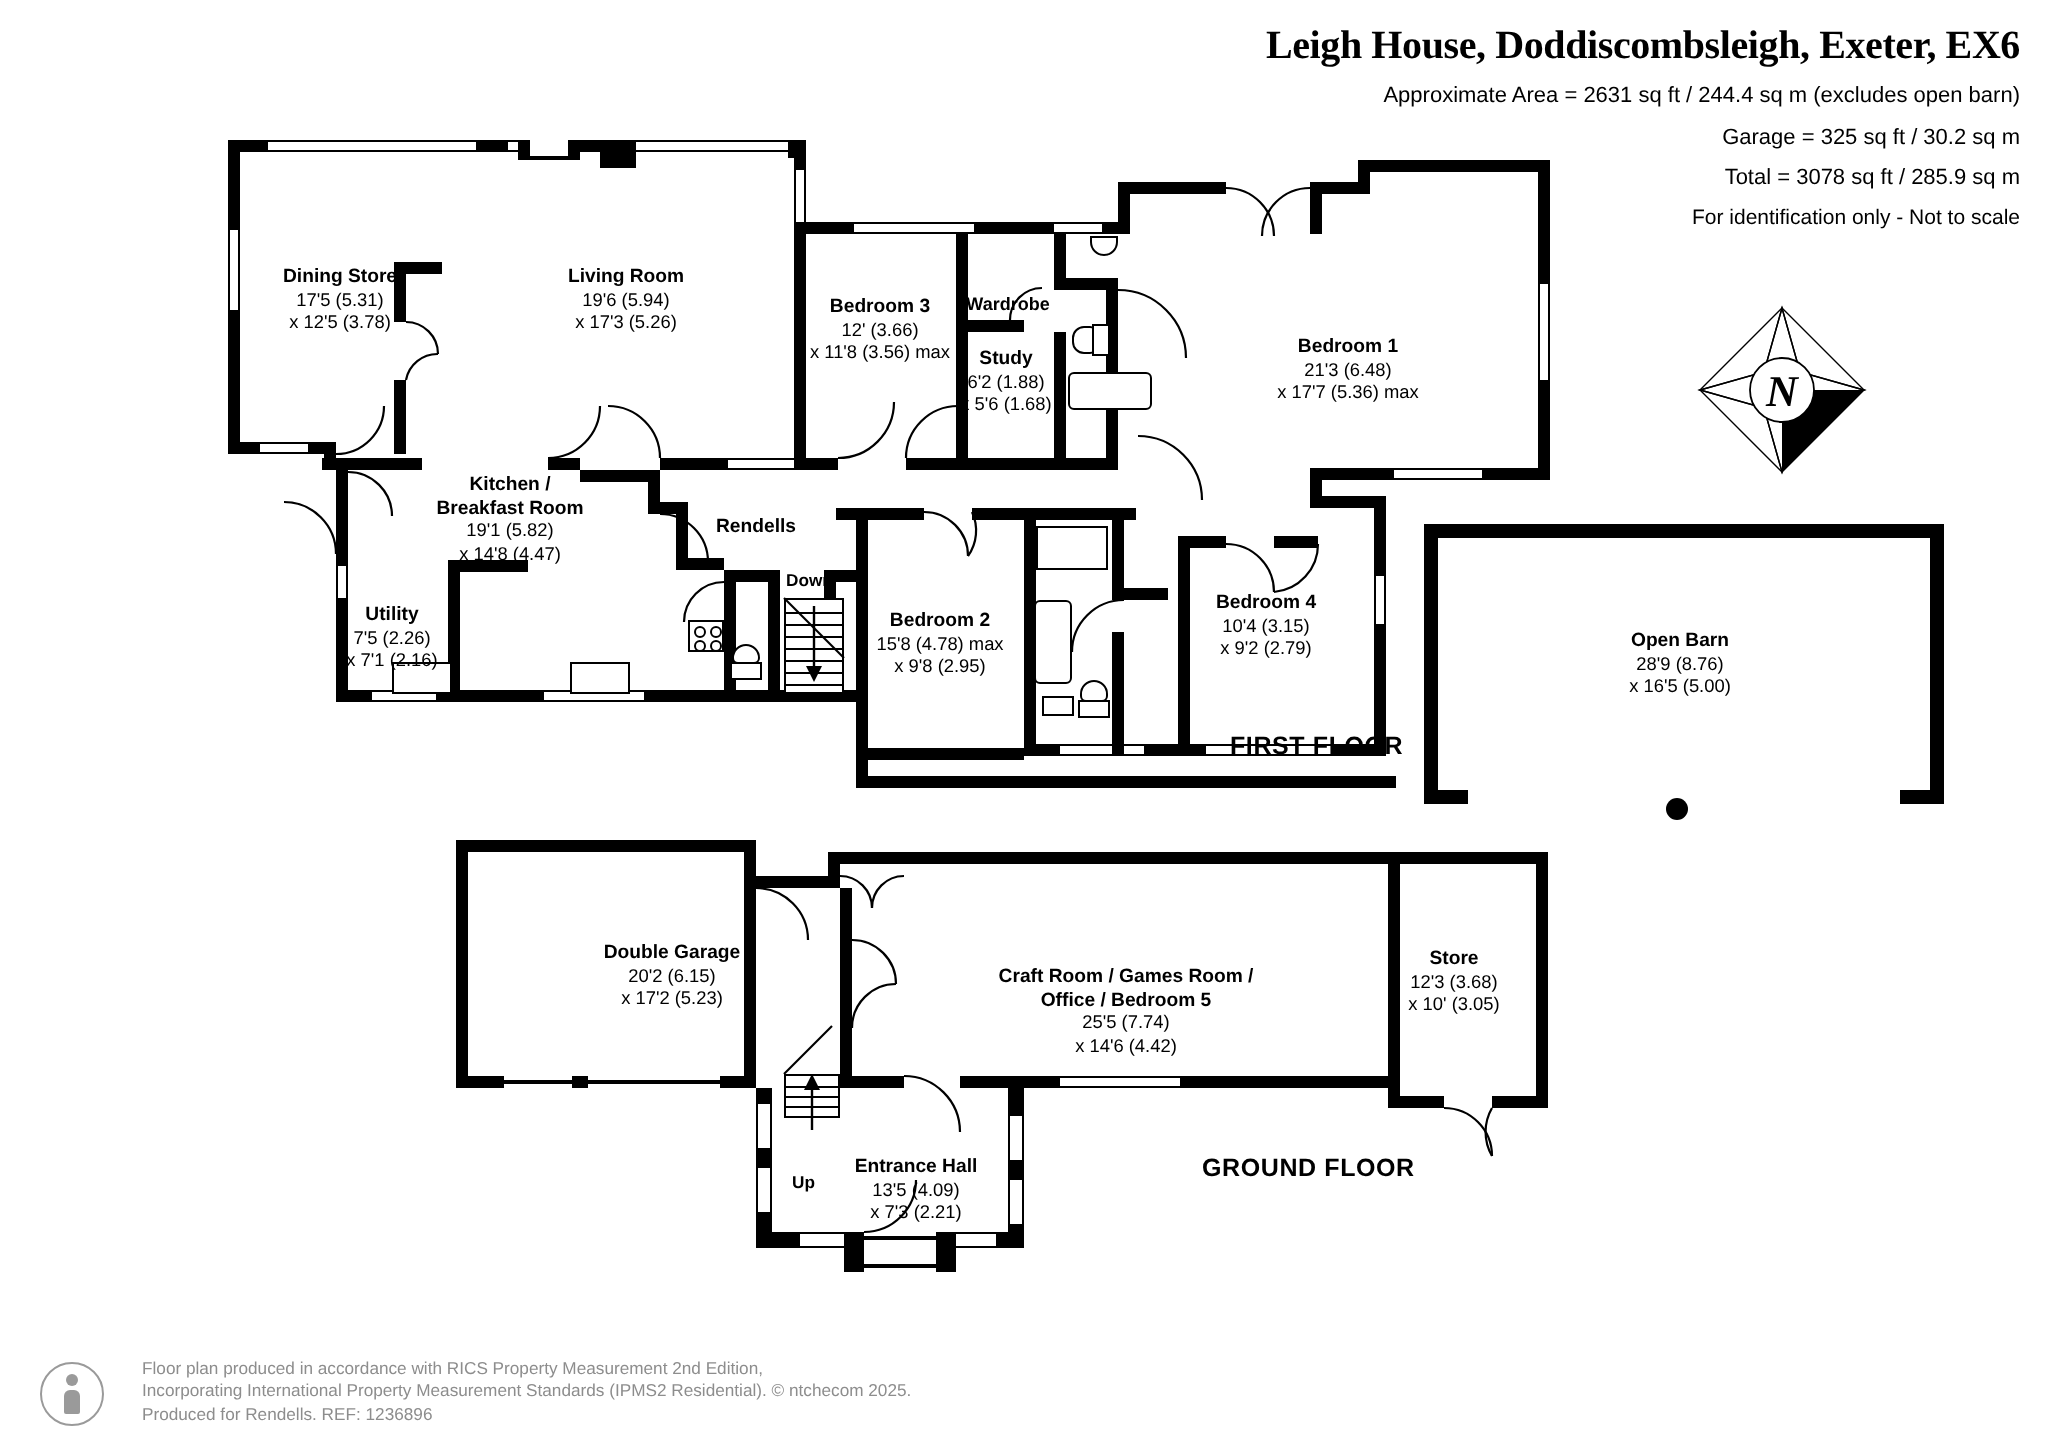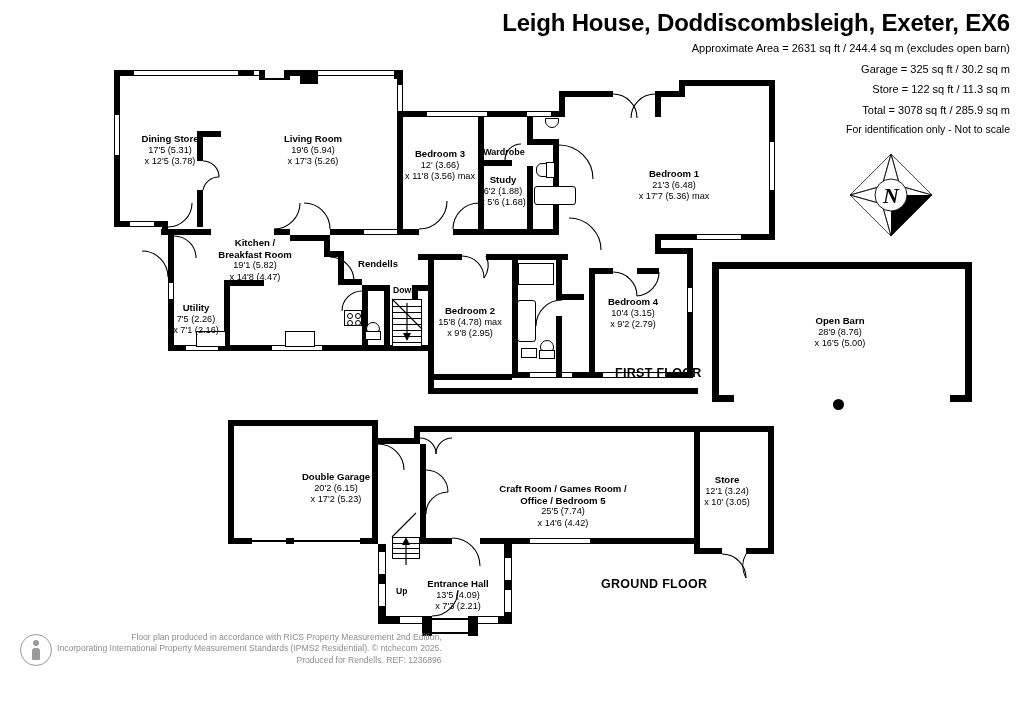--- a/index.html
+++ b/index.html
@@ -2,21 +2,21 @@
 <html><head>
 <meta charset="utf-8">
 <style>
   html,body{margin:0;padding:0;background:#ffffff;}
   body{width:1024px;height:724px;position:relative;overflow:hidden;
        font-family:"Liberation Sans", sans-serif;color:#000;}
   #plan-root{position:absolute;inset:0;}
 
   
   .hdr{position:absolute;right:14px;top:8px;text-align:right;}
-  .hdr-title{font-size:24px;font-weight:bold;letter-spacing:-0.2px;line-height:30px;white-space:nowrap;}
+  .hdr-title{font-size:20px;font-weight:bold;letter-spacing:-0.2px;line-height:30px;white-space:nowrap;font-family:Liberation Serif, serif;}
   .hdr-line{font-size:11px;line-height:20.5px;white-space:nowrap;}
   .hdr-note{font-size:10.5px;line-height:16px;margin-top:1px;white-space:nowrap;}
 
   
   .floor-label{position:absolute;font-size:12.5px;font-weight:bold;letter-spacing:0.3px;white-space:nowrap;}
 
   
   .rm{position:absolute;text-align:center;line-height:11.6px;white-space:nowrap;
       transform:translateX(-50%);}
   .rm .n{font-size:9.6px;font-weight:bold;display:block;}
@@ -35,38 +35,37 @@
 
   
   .stair{position:absolute;border:1px solid #000;background:#fff;box-sizing:border-box;}
   .stair i{position:absolute;left:0;right:0;height:1px;background:#000;}
   .dirlab{position:absolute;font-size:8.6px;font-weight:bold;white-space:nowrap;}
 
   
   .compass{position:absolute;left:848px;top:152px;width:86px;height:86px;}
 
   
-  .foot{position:absolute;left:20px;top:630px;display:flex;align-items:flex-start;gap:5px;text-align:right;}
+  .foot{position:absolute;left:20px;top:677px;display:flex;align-items:flex-start;gap:19px;}
   .foot-ic{width:30px;height:30px;border:1.4px solid #9a9a9a;border-radius:50%;position:relative;flex:0 0 auto;margin-top:4px;}
   .foot-ic::before{content:"";position:absolute;left:50%;top:5px;width:6px;height:6px;border-radius:50%;
                    background:#9a9a9a;transform:translateX(-50%);}
   .foot-ic::after{content:"";position:absolute;left:50%;top:13px;width:8px;height:12px;border-radius:3px 3px 1px 1px;
                   background:#9a9a9a;transform:translateX(-50%);}
   .foot-tx{font-size:8.6px;line-height:11.4px;color:#8d8d8d;padding-top:2px;}
 </style>
 </head>
 <body>
 
 <div id="plan-root">
 
   <div class="hdr">
     <div class="hdr-title">Leigh House, Doddiscombsleigh, Exeter, EX6</div>
     <div class="hdr-line">Approximate Area = 2631 sq ft / 244.4 sq m (excludes open barn)</div>
     <div class="hdr-line">Garage = 325 sq ft / 30.2 sq m</div>
-    <div class="hdr-line">Store = 122 sq ft / 11.3 sq m</div>
     <div class="hdr-line">Total = 3078 sq ft / 285.9 sq m</div>
     <div class="hdr-note">For identification only - Not to scale</div>
   </div>
 
   <div class="w" style="left:114px;top:70px;width:20px;height:6px;"></div>
   <div class="win" style="left:134px;top:70px;width:104px;height:6px;"></div>
   <div class="w" style="left:238px;top:70px;width:16px;height:6px;"></div>
   <div class="win" style="left:254px;top:70px;width:5px;height:6px;"></div>
   <div class="w" style="left:259px;top:70px;width:3px;height:6px;"></div>
 
@@ -432,21 +431,21 @@
 
   <div class="rm" style="left:563px;top:483px;">
     <span class="n">Craft Room / Games Room /</span>
     <span class="n">Office / Bedroom 5</span>
     <span class="d">25'5 (7.74)</span>
     <span class="d">x 14'6 (4.42)</span>
   </div>
 
   <div class="rm" style="left:727px;top:474px;">
     <span class="n">Store</span>
-    <span class="d">12'1 (3.24)</span>
+    <span class="d">12'3 (3.68)</span>
     <span class="d">x 10' (3.05)</span>
   </div>
 
   <div class="rm" style="left:458px;top:578px;">
     <span class="n">Entrance Hall</span>
     <span class="d">13'5 (4.09)</span>
     <span class="d">x 7'3 (2.21)</span>
   </div>
 
   <div class="floor-label" style="left:615px;top:366px;">FIRST FLOOR</div>

